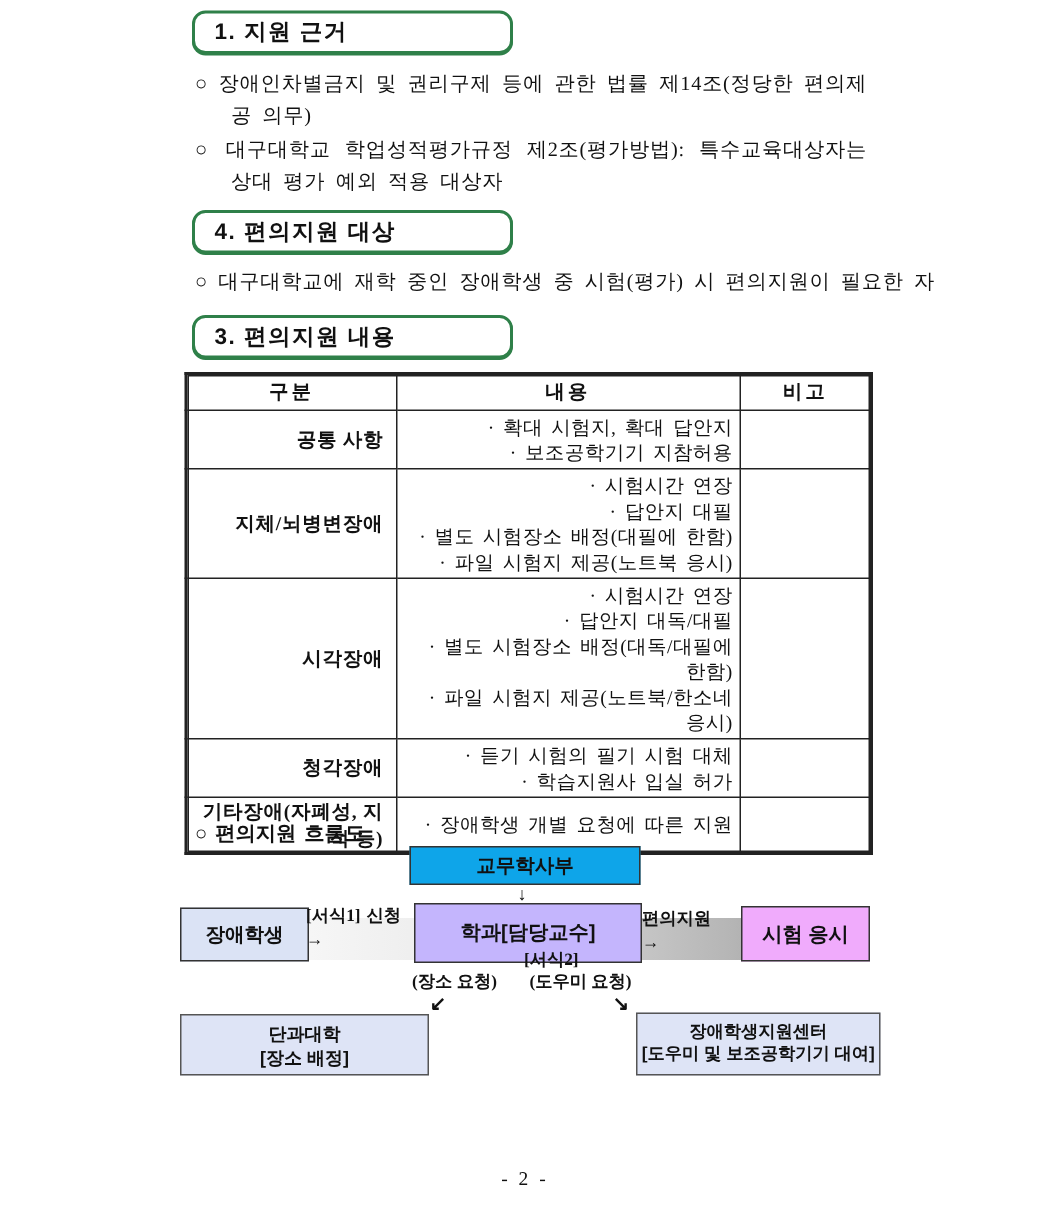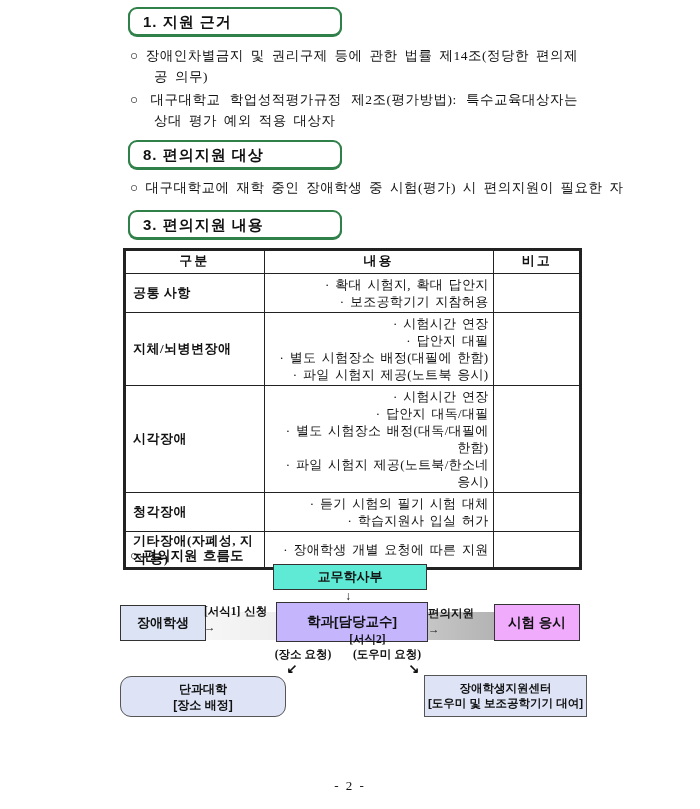--- a/index.html
+++ b/index.html
@@ -23,42 +23,42 @@
 
   
   table.support {
     position:absolute; left:123px; top:248px; width:458px;
     border-collapse:collapse; table-layout:fixed;
     font-size:13px; letter-spacing:0.3px;padding-left:16px;
   }
   table.support th, table.support td { border:1px solid #222; vertical-align:middle; }
   table.support { border:2px solid #222; outline:1px solid #222; outline-offset:-3px; }
   table.support th { height:24px; font-weight:bold; text-align:center; letter-spacing:2px; }
-  td.cat { text-align:left; font-weight:bold; padding:0 8px; letter-spacing:0.5px; }
+  td.cat { text-align:right; font-weight:bold; padding:0 8px; letter-spacing:0.5px; }
   td.items { padding:2px 4px 2px 6px; }
   td.items div { line-height:17px; word-spacing:2px;text-align:right; }
   td.note { }
   tbody tr:nth-child(1) td { height:31px; }
   tbody tr:nth-child(2) td { height:69px; }
   tbody tr:nth-child(3) td { height:78px; }
   tbody tr:nth-child(4) td { height:35px; }
   tbody tr:nth-child(5) td { height:38px; }
 
   
   .flow-heading { position:absolute; left:130px; top:547px; font-size:13.5px; font-weight:bold; word-spacing:2px; }
   .fc-box {
     position:absolute; display:flex; align-items:center; justify-content:center;
     font-family:"Liberation Sans", sans-serif; font-weight:bold; font-size:13px;
     border:1.5px solid #333; text-align:center; background:#fff; z-index:2;
   }
-  .fc-topbox   { left:273px; top:564px; width:154px; height:26px; background:#5eead4; border-width:1px; }
+  .fc-topbox   { left:273px; top:564px; width:154px; height:26px; background:#0ea5e9; border-width:1px; }
   .fc-student  { left:120px; top:605px; width:86px;  height:36px; background:#dbe3f5; }
   .fc-dept     { left:276px; top:602px; width:152px; height:40px; background:#c4b5fd; font-size:13.5px; }
   .fc-exam     { left:494px; top:604px; width:86px;  height:37px; background:#f0abfc; font-size:13.5px; }
-  .fc-college  { left:120px; top:676px; width:166px; height:41px; background:#dee4f6; border-width:1px; border-color:#555; flex-direction:column; font-size:12px; line-height:16px;border-radius:11px; }
+  .fc-college  { left:120px; top:676px; width:166px; height:41px; background:#dee4f6; border-width:1px; border-color:#555; flex-direction:column; font-size:12px; line-height:16px; }
   .fc-center   { left:424px; top:675px; width:163px; height:42px; background:#dee4f6; border-width:1px; border-color:#555; flex-direction:column; font-size:11.5px; line-height:15px; }
   .fc-band {
     position:absolute; left:122px; top:612px; width:458px; height:28px; z-index:1;
     background:linear-gradient(90deg,#ffffff 0%,#eeeeee 35%,#b5b5b5 80%,#909090 100%);
   }
   .fc-conn { position:absolute; z-index:3; text-align:left; font-weight:bold; font-size:11.5px; line-height:16px; word-spacing:1px; }
   .fc-conn1 { left:204px; top:603px; width:72px; }
   .fc-conn2 { left:428px; top:605px; width:66px; }
   .fc-small { position:absolute; z-index:3; font-weight:bold; font-size:11.5px; text-align:center; }
   .fc-downarrow { left:340px; top:589px; width:16px; font-size:12px; }
@@ -77,21 +77,21 @@
 
   <div class="sec-header" style="top:7px;">
     <span>1. 지원 근거</span>
   </div>
   <div class="bullets" style="left:130px; top:45px;">
     <p>○ 장애인차별금지 및 권리구제 등에 관한 법률 제14조(정당한 편의제공 의무)</p>
     <p>○ 대구대학교 학업성적평가규정 제2조(평가방법): 특수교육대상자는 상대 평가 예외 적용 대상자</p>
   </div>
 
   <div class="sec-header" style="top:140px;">
-    <span>8. 편의지원 대상</span>
+    <span>4. 편의지원 대상</span>
   </div>
   <div class="bullets single-line" style="left:130px; top:177px;">
     <p>○ 대구대학교에 재학 중인 장애학생 중 시험(평가) 시 편의지원이 필요한 자</p>
   </div>
 
   <div class="sec-header" style="top:210px;">
     <span>3. 편의지원 내용</span>
   </div>
 
   <table class="support">

